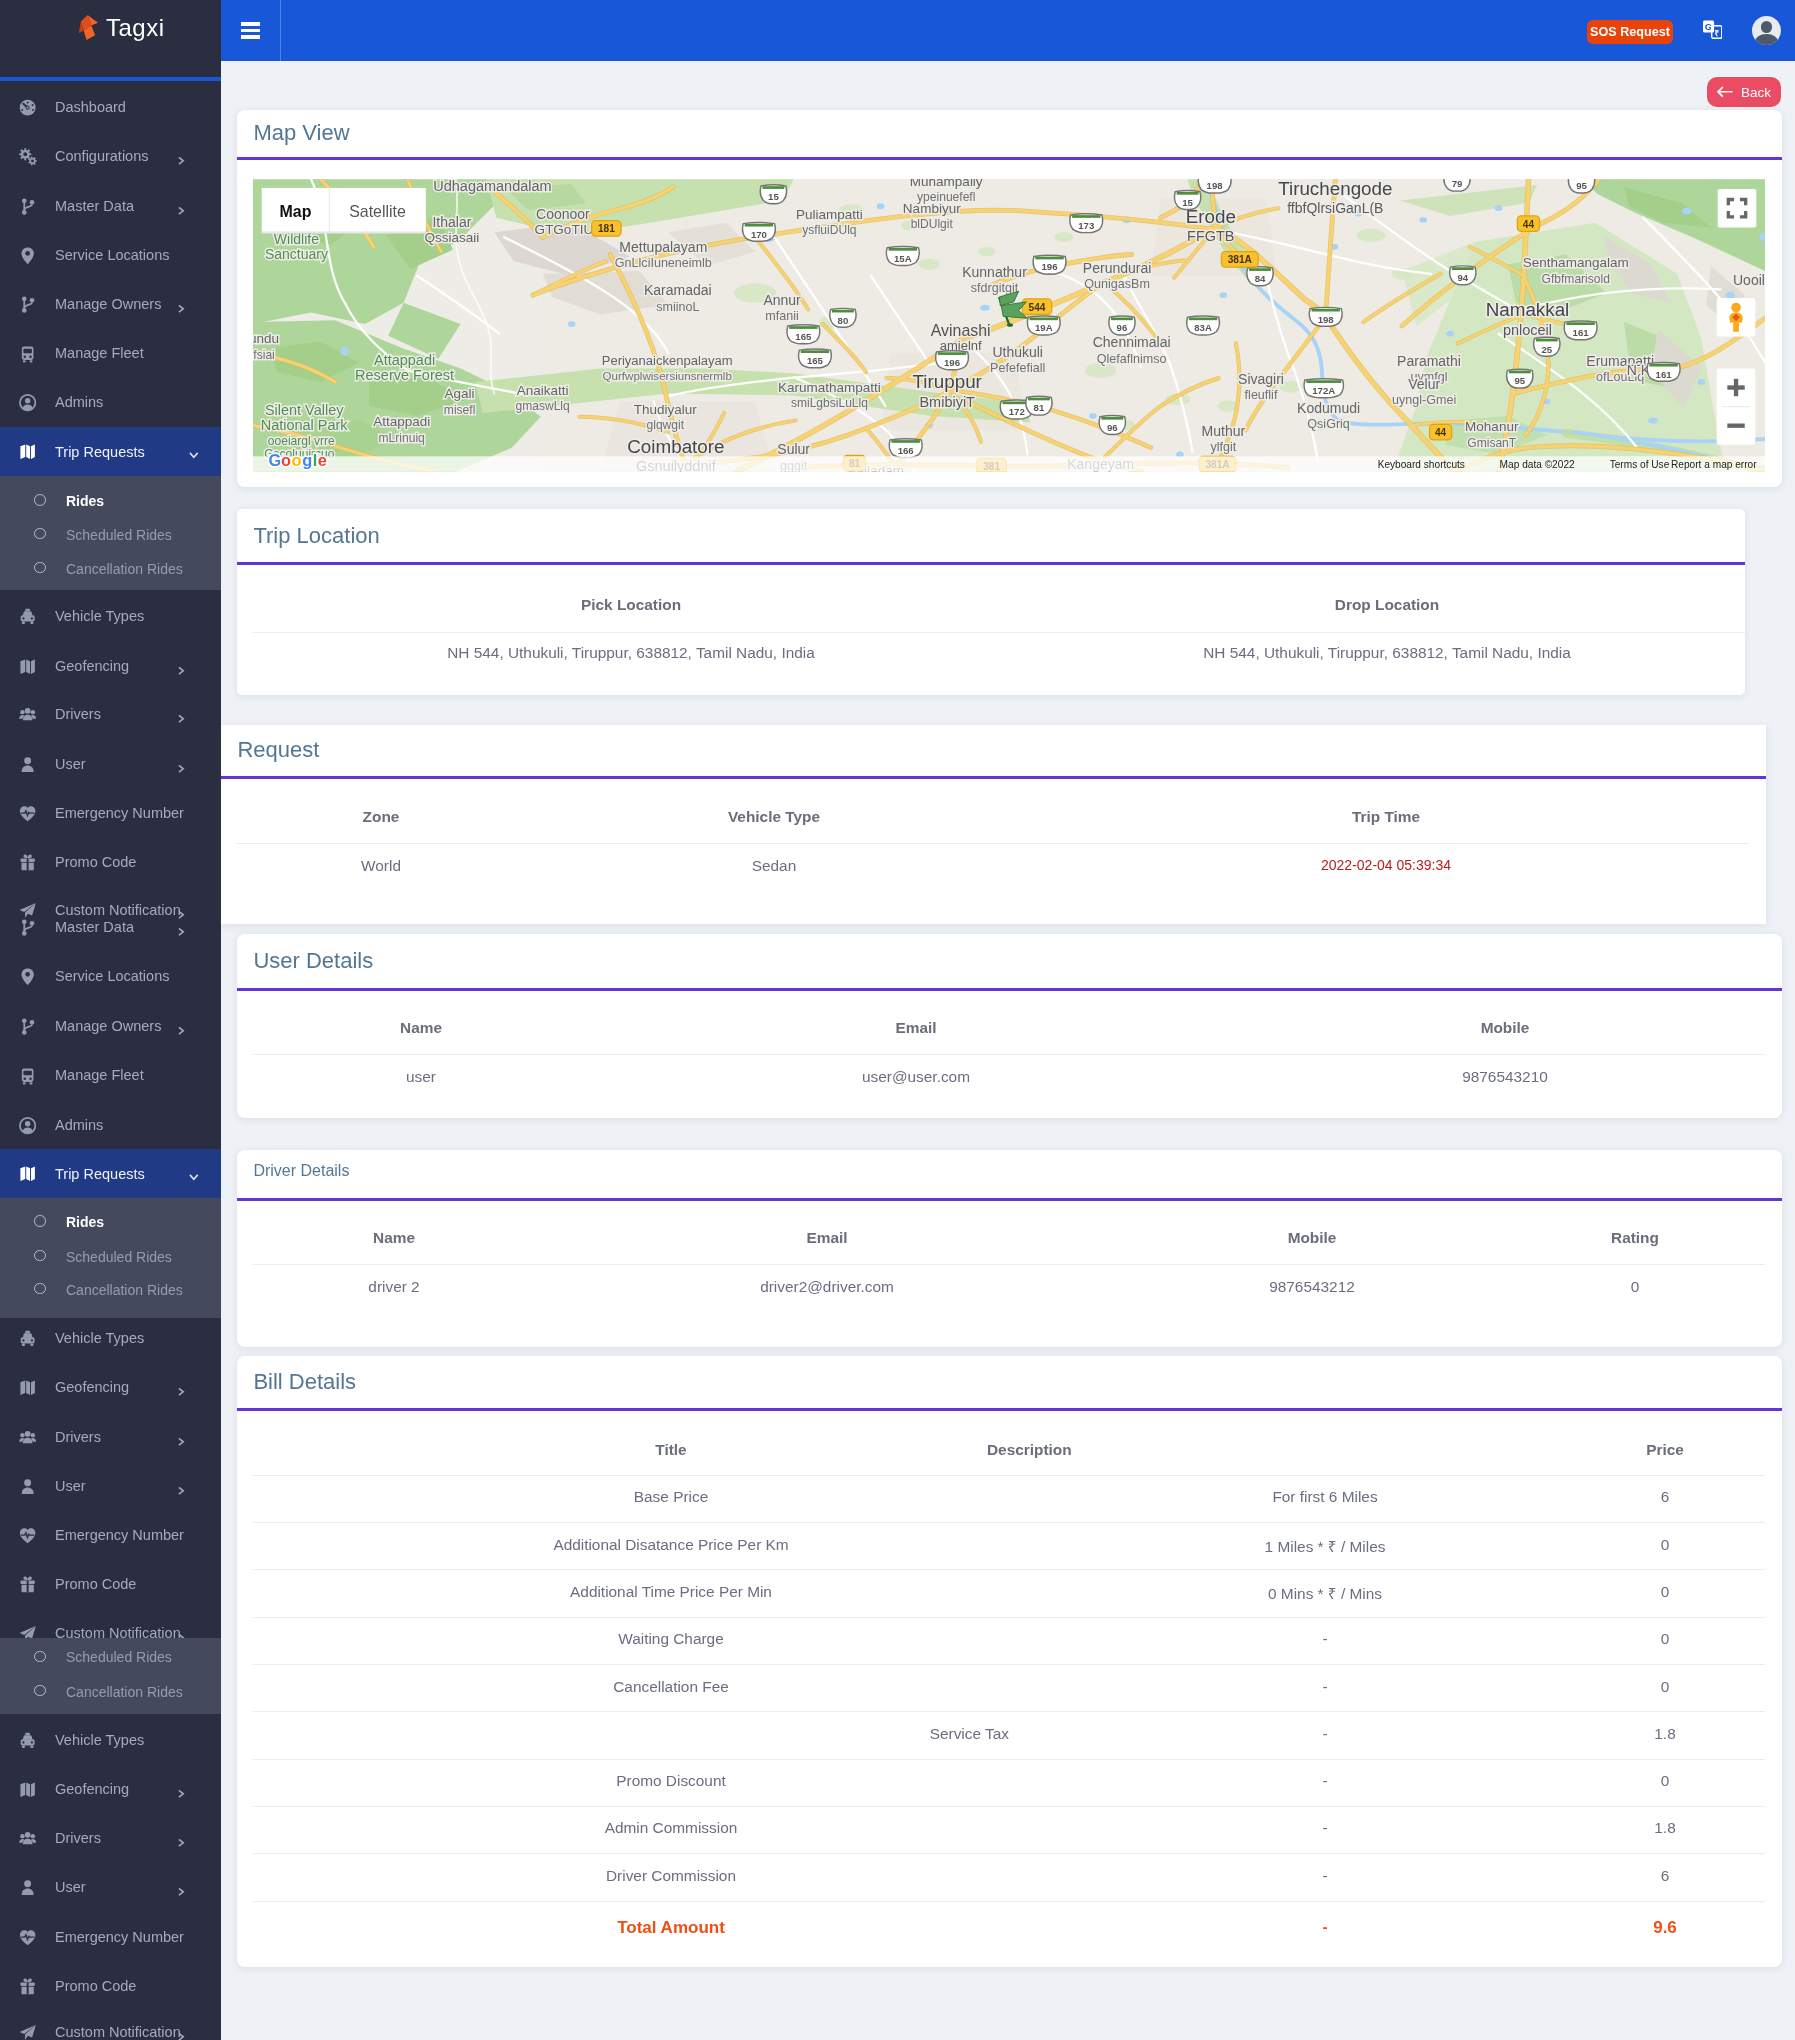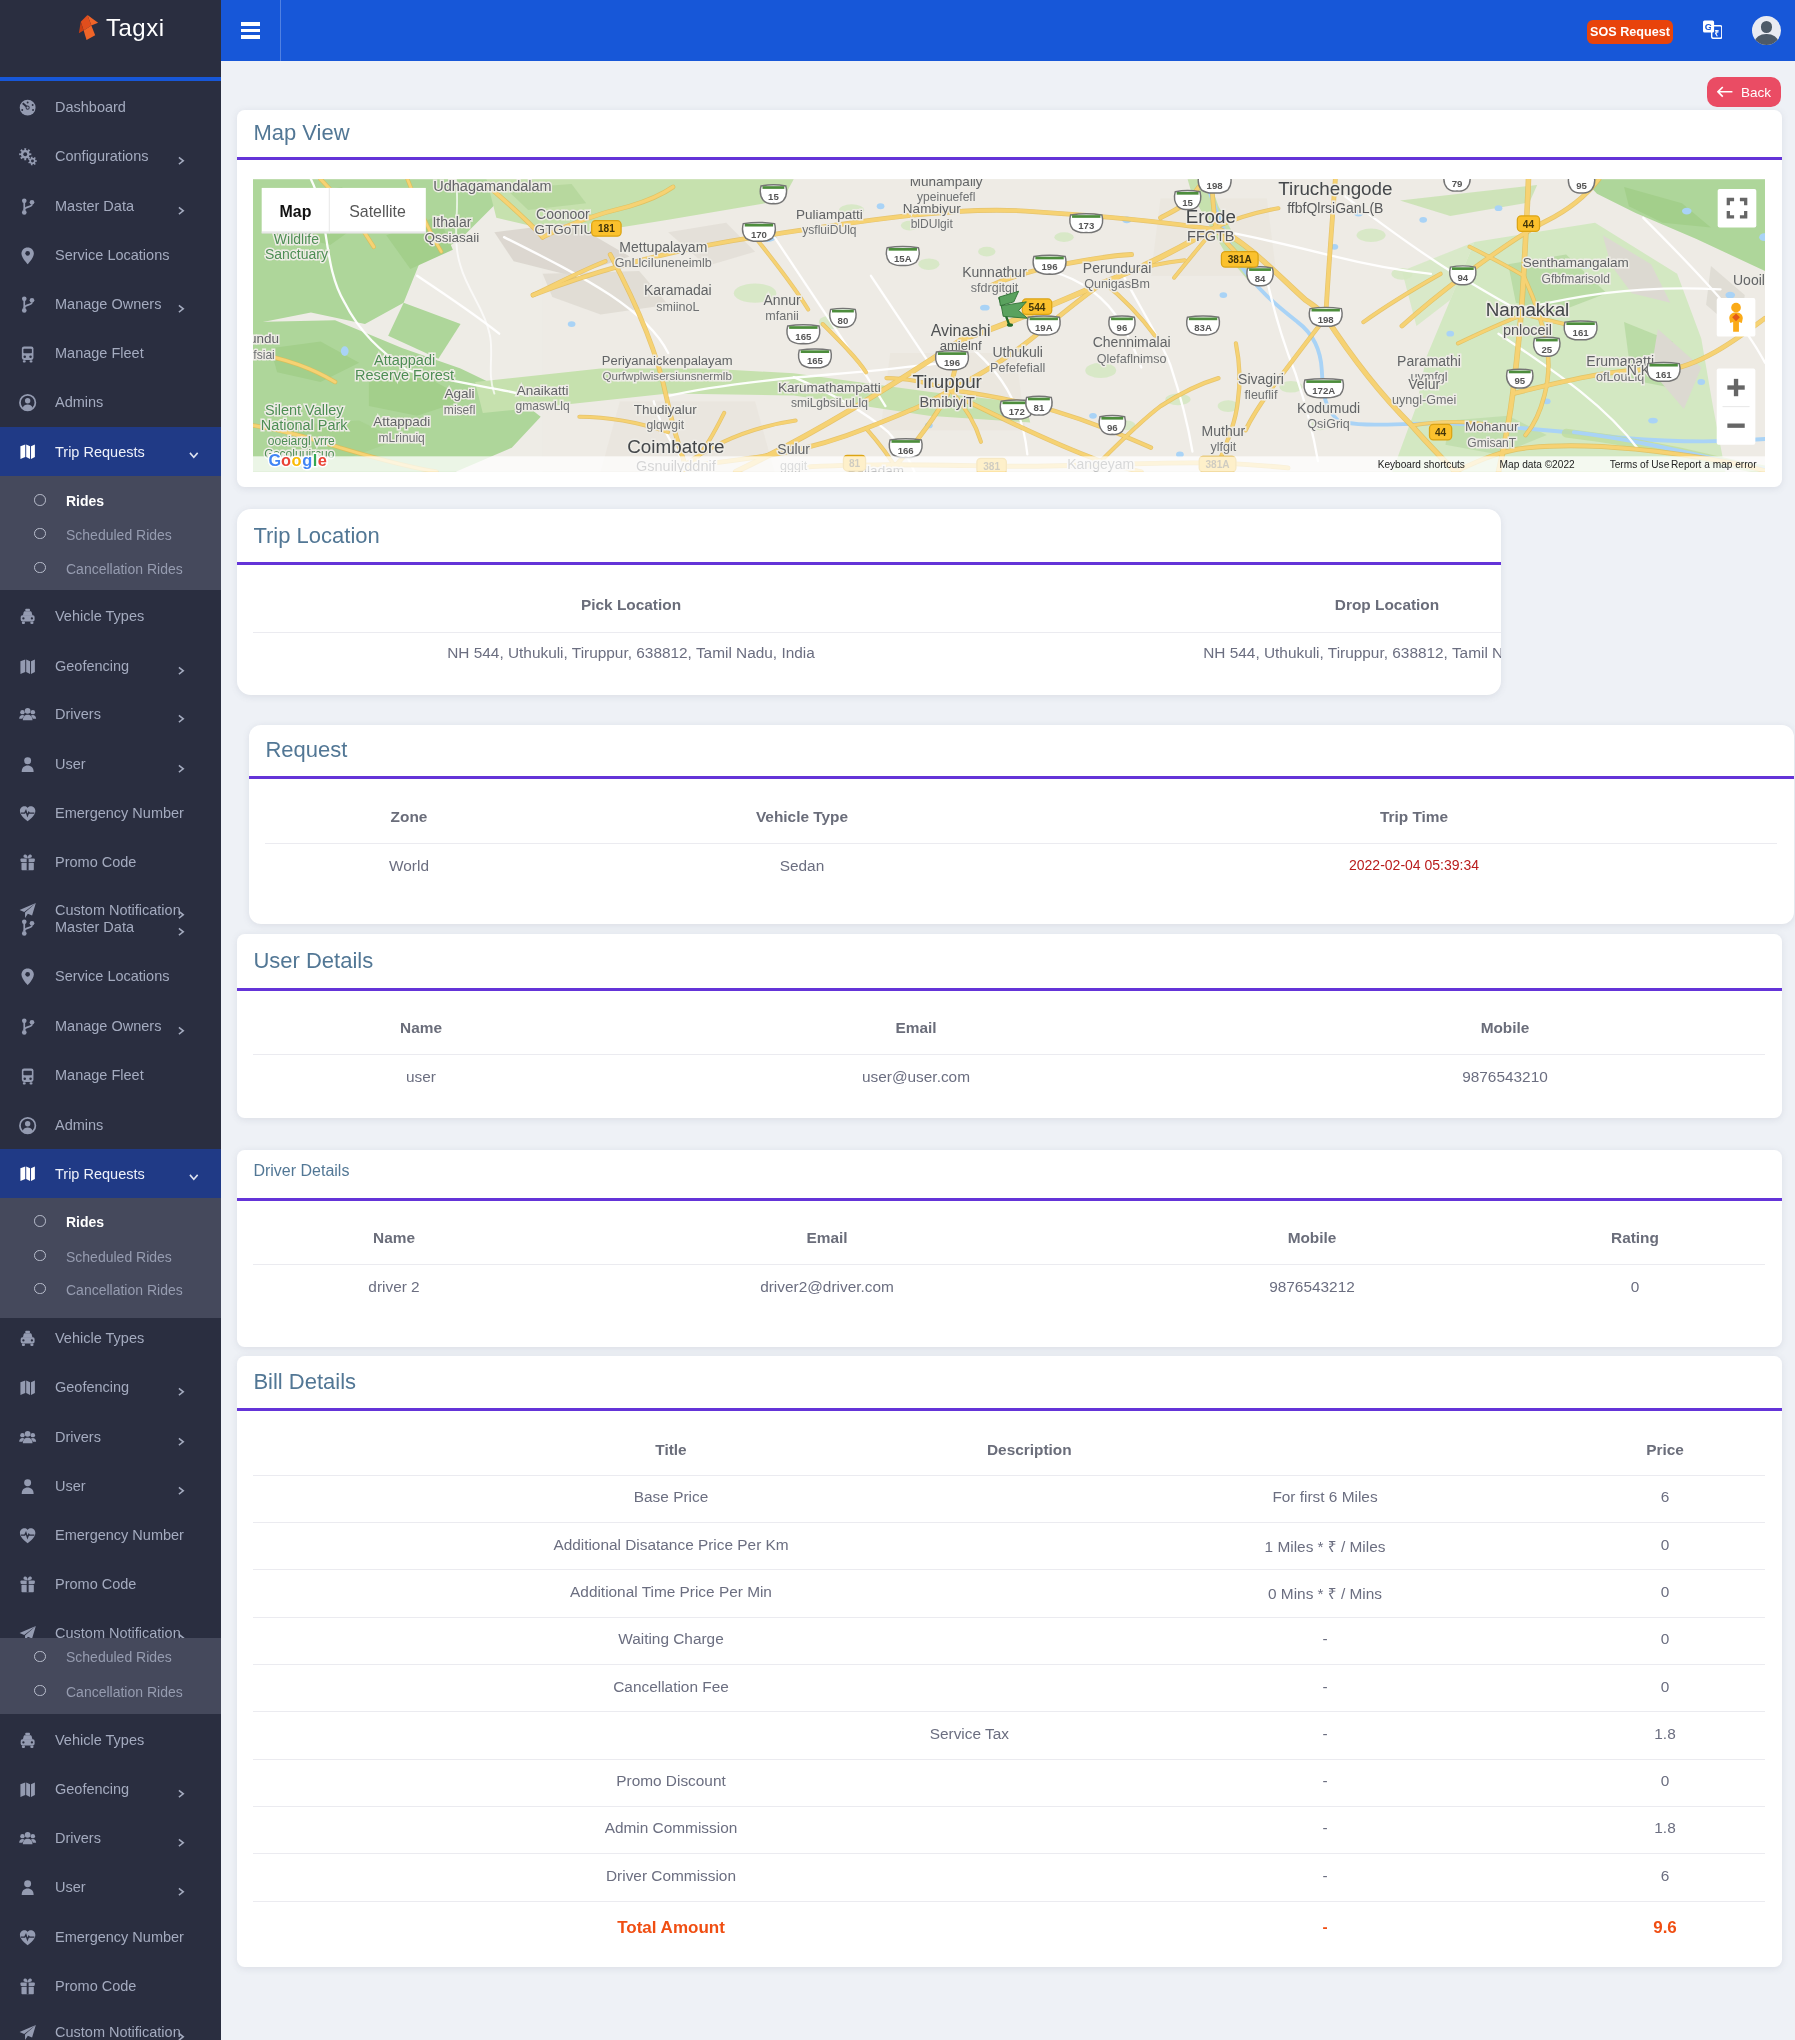--- a/index.html
+++ b/index.html
@@ -942,30 +942,30 @@
           <g>
             <rect x="1516" y="196" width="40" height="79" rx="2" fill="#fff"></rect>
             <rect x="1527" y="213.5" width="18" height="4.5" fill="#666"></rect>
             <rect x="1533.75" y="206.75" width="4.5" height="18" fill="#666"></rect>
             <line x1="1522" y1="235.5" x2="1550" y2="235.5" stroke="#e6e6e6"></line>
             <rect x="1527" y="253" width="18" height="4.5" fill="#666"></rect>
           </g>
         </svg>
       </div>
     </div>
-    <div style="position:absolute;left:237px;top:509px;width:1264px;height:186px;background:#fff;border-radius:14px;box-shadow:0 1.9px 7.7px rgba(90,100,120,.12);overflow:hidden">
+    <div style="position:absolute;left:237px;top:509px;width:1508px;height:186px;background:#fff;border-radius:5px;box-shadow:0 1.9px 7.7px rgba(90,100,120,.12);overflow:hidden">
       <div style="position:absolute;left:16.4px;top:13.5px;font-size:22px;color:#527795">Trip Location</div>
       <div style="position:absolute;left:0;top:53px;width:100%;height:2.9px;background:#6434d8"></div>
       <div style="position:absolute;left:56px;top:87px;width:676px;text-align:center;font-size:15.4px;font-weight:bold;color:#6a6d7a;white-space:nowrap">Pick Location</div>
       <div style="position:absolute;left:812px;top:87px;width:676px;text-align:center;font-size:15.4px;font-weight:bold;color:#6a6d7a;white-space:nowrap">Drop Location</div>
       <div style="position:absolute;left:16.4px;top:123px;width:1512px;height:1px;background:#ebebf0"></div>
       <div style="position:absolute;left:56px;top:135px;width:676px;text-align:center;font-size:15.4px;font-weight:normal;color:#6b6e80;white-space:nowrap">NH 544, Uthukuli, Tiruppur, 638812, Tamil Nadu, India</div>
       <div style="position:absolute;left:812px;top:135px;width:676px;text-align:center;font-size:15.4px;font-weight:normal;color:#6b6e80;white-space:nowrap">NH 544, Uthukuli, Tiruppur, 638812, Tamil Nadu, India</div>
     </div>
-    <div style="position:absolute;left:249px;top:725px;width:1545px;height:199px;background:#fff;border-radius:12px;box-shadow:0 1.9px 7.7px rgba(90,100,120,.12);overflow:hidden">
+    <div style="position:absolute;left:221px;top:725px;width:1545px;height:199px;background:#fff;border-radius:0;box-shadow:0 1.9px 7.7px rgba(90,100,120,.12);overflow:hidden">
       <div style="position:absolute;left:16.4px;top:11.6px;font-size:22px;color:#527795">Request</div>
       <div style="position:absolute;left:0;top:51px;width:100%;height:2.9px;background:#6434d8"></div>
       <div style="position:absolute;left:-178px;top:83px;width:676px;text-align:center;font-size:15.4px;font-weight:bold;color:#6a6d7a;white-space:nowrap">Zone</div>
       <div style="position:absolute;left:215px;top:83px;width:676px;text-align:center;font-size:15.4px;font-weight:bold;color:#6a6d7a;white-space:nowrap">Vehicle Type</div>
       <div style="position:absolute;left:827px;top:83px;width:676px;text-align:center;font-size:15.4px;font-weight:bold;color:#6a6d7a;white-space:nowrap">Trip Time</div>
       <div style="position:absolute;left:16.4px;top:118px;width:1512px;height:1px;background:#ebebf0"></div>
       <div style="position:absolute;left:-178px;top:132px;width:676px;text-align:center;font-size:15.4px;font-weight:normal;color:#6b6e80;white-space:nowrap">World</div>
       <div style="position:absolute;left:215px;top:132px;width:676px;text-align:center;font-size:15.4px;font-weight:normal;color:#6b6e80;white-space:nowrap">Sedan</div>
       <div style="position:absolute;left:827px;top:132px;width:676px;text-align:center;font-size:14px;font-weight:normal;color:#b91c1c;white-space:nowrap">2022-02-04 05:39:34</div>
     </div>

